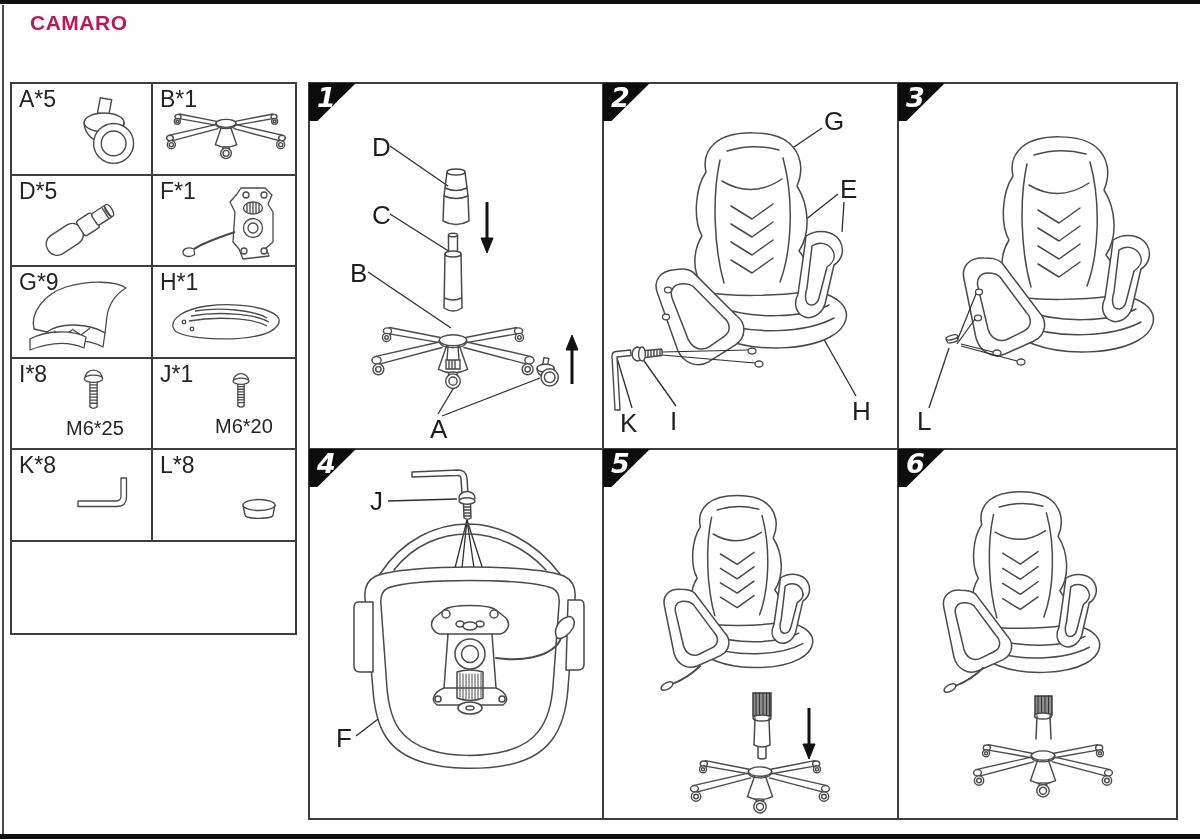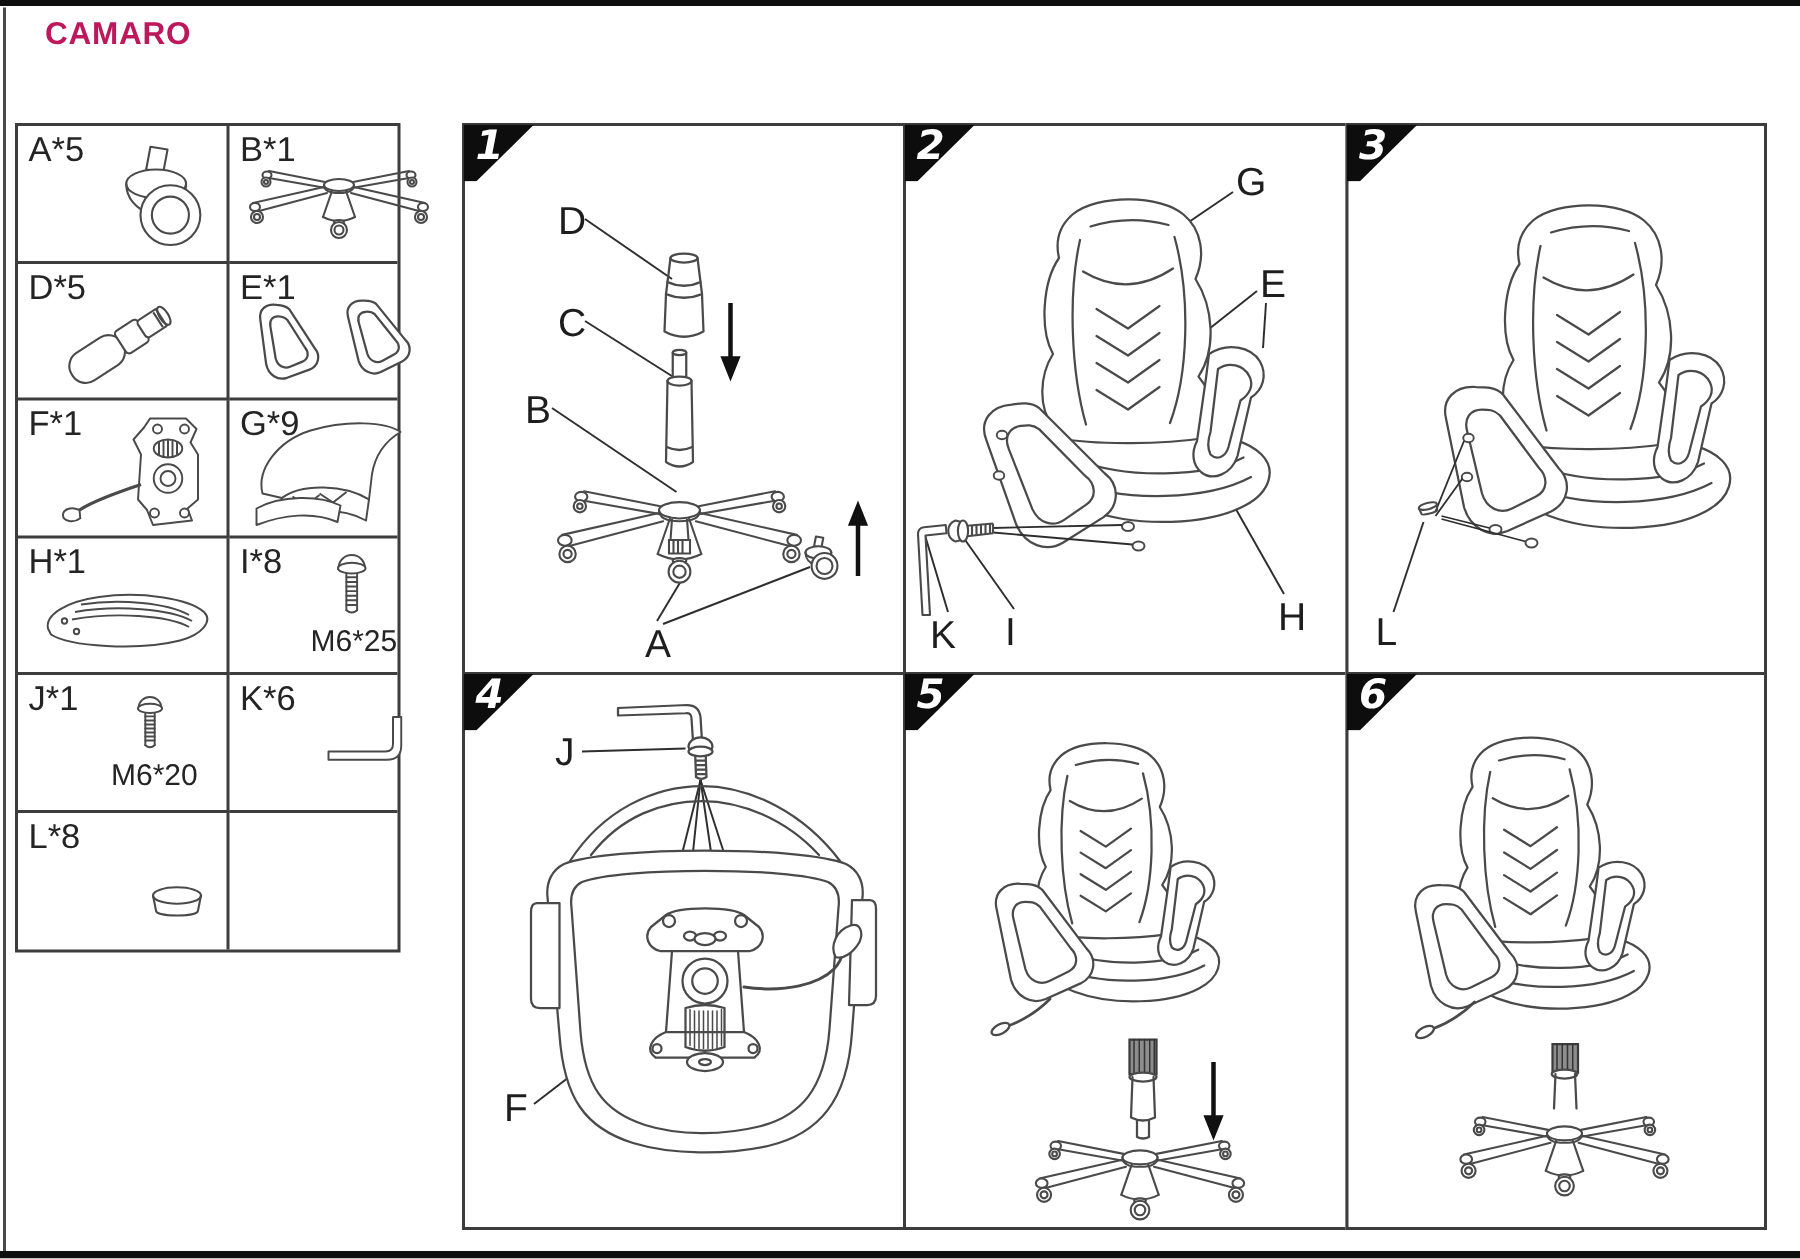--- a/index.html
+++ b/index.html
@@ -5,21 +5,21 @@
   html,body{margin:0;padding:0;background:#fff}
   body{width:1200px;height:839px;position:relative;overflow:hidden;
        font-family:"Liberation Sans","DejaVu Sans",sans-serif;color:#1c1c1c}
   svg *{vector-effect:non-scaling-stroke}
   .bar-top{position:absolute;left:0;top:0;width:1200px;height:4px;background:#0e0e0e}
   .bar-bottom{position:absolute;left:0;top:834px;width:1200px;height:5px;background:#0e0e0e}
   .edge-left{position:absolute;left:2px;top:5px;width:2px;height:829px;background:#4a4a4a}
   .title{position:absolute;left:30px;top:11px;font-size:21px;font-weight:bold;letter-spacing:.5px;color:#be185d}
 
   
-  .parts-table{position:absolute;left:10px;top:82px;width:257px;height:553px;
+  .parts-table{position:absolute;left:10px;top:82px;width:287px;height:553px;
       box-sizing:border-box;border:2px solid #3d3d3d;display:grid;
       grid-template-columns:141px 1fr;grid-template-rows:repeat(6,1fr);background:#fff}
   .cell{position:relative;box-sizing:border-box;border-right:2px solid #3d3d3d;border-bottom:2px solid #3d3d3d}
   .cell:nth-child(2n){border-right:none}
   .cell:nth-child(n+11){border-bottom:none}
   .plabel{position:absolute;left:7px;top:2px;font-size:23px;color:#242424}
   .pnote{position:absolute;font-size:20px;color:#242424}
   .picon{position:absolute}
 
   
@@ -150,31 +150,20 @@
         <rect x="10" y="26.5" width="38" height="21" rx="10"></rect>
         <rect x="47" y="28.5" width="17" height="17" rx="2.5"></rect>
         <rect x="63" y="30.5" width="17" height="13" rx="2.5"></rect>
         <ellipse cx="80" cy="37" rx="2.8" ry="6.6"></ellipse>
         <line x1="75.5" y1="31.5" x2="75.5" y2="42.8"></line>
         <line x1="78" y1="31" x2="78" y2="43.3"></line>
       </g>
     </svg>
   </div>
 
-  <div class="cell">
-    <div class="plabel">E*1</div>
-    <svg class="picon" style="left:6px;top:16px" width="134" height="70" viewBox="0 0 134 70">
-      <g transform="translate(10,8) scale(0.5) rotate(4 50 57)">
-          <use href="#armL" width="100" height="115"></use>
-        </g>
-      <g transform="translate(70,4) scale(0.5) rotate(-2 50 57)">
-          <use href="#armL" width="100" height="115"></use>
-        </g>
-    </svg>
-  </div>
 
   <div class="cell">
     <div class="plabel">F*1</div>
     <svg class="picon" style="left:26px;top:6px" width="110" height="84" viewBox="0 0 110 84">
       <g fill="#fff" stroke="#4a4a4a" stroke-width="1.3" stroke-linejoin="round">
         <path d="M62,6 L86,6 L93,13 L89,22 L94,30 L94,60 L87,66 L90,74 L64,77 L60,67 L54,60 L56,30 L51,20 L58,12 Z"></path>
         <circle cx="67" cy="13" r="3"></circle>
           <circle cx="85" cy="13" r="3"></circle>
         <circle cx="65" cy="69" r="3"></circle>
           <circle cx="85" cy="69" r="3"></circle>
@@ -226,21 +215,21 @@
 
   <div class="cell">
     <div class="plabel">J*1</div>
     <svg class="picon" style="left:76px;top:12px" width="24" height="41" viewBox="0 0 26 46">
         <use href="#bolt"></use>
       </svg>
     <div class="pnote" style="left:62px;top:56px">M6*20</div>
   </div>
 
   <div class="cell">
-    <div class="plabel">K*6</div>
+    <div class="plabel">K*8</div>
     <svg class="picon" style="left:56px;top:22px" width="78" height="48" viewBox="0 0 78 48">
       <path d="M10,29 L48,29 Q53,29 53,24 L53,6 L58.5,6 L58.5,25 Q58.5,34.5 49,34.5 L10,34.5 Z" fill="#fff" stroke="#4a4a4a" stroke-width="1.3" stroke-linejoin="round"></path>
     </svg>
   </div>
 
   <div class="cell">
     <div class="plabel">L*8</div>
     <svg class="picon" style="left:84px;top:46px" width="44" height="30" viewBox="0 0 44 30">
         <use href="#cap"></use>
       </svg>

